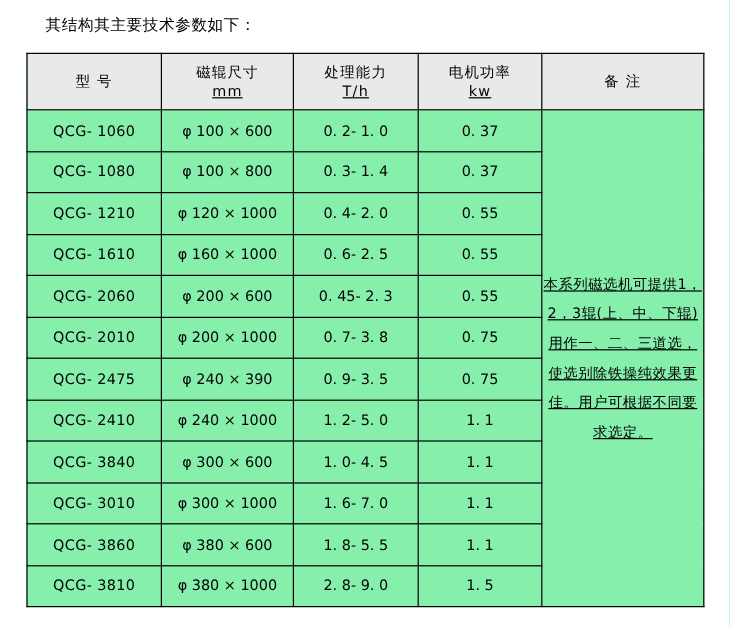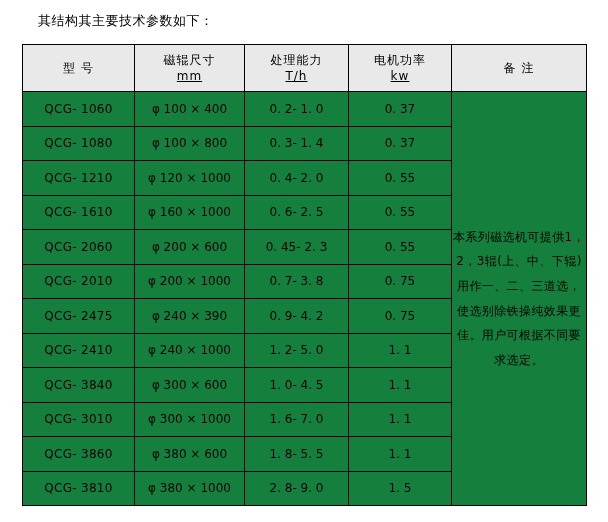--- a/index.html
+++ b/index.html
@@ -31,21 +31,21 @@
   .table-wrap {
     position: absolute;
     left: 22px;
     top: 44px;
     width: 564px;
   }
   table.spec {
     border-collapse: collapse;
     table-layout: fixed;
     width: 564px;
-    background: #15803d;
+    background: #86efac;
   }
   table.spec td, table.spec th {
     border: 1px solid #000000;
     padding: 0;
     margin: 0;
     text-align: center;
     vertical-align: middle;
     font-weight: normal;
     font-size: 12px;
   }
@@ -69,20 +69,21 @@
   col.c4 { width: 135px; }
 
   td.model { letter-spacing: 0.3px; }
   td.note {
     vertical-align: top;
     text-align: left;
     padding: 30px 10px 0 12px;
     line-height: 2.05;
     font-size: 12.5px;
     letter-spacing: 0.4px;
+    text-decoration: underline;
   }
   .note-text {
     display: block;
   }
 </style>
 </head>
 <body>
 
 <div class="page">
 
@@ -117,21 +118,21 @@
           </td>
           <td>
             <span class="hl1">备  注</span>
             <span class="hl2"></span>
           </td>
         </tr>
       </thead>
       <tbody>
         <tr>
           <td class="model">QCG- 1060</td>
-          <td>φ 100 × 400</td>
+          <td>φ 100 × 600</td>
           <td>0. 2- 1. 0</td>
           <td>0. 37</td>
           <td class="note" rowspan="12">
             <span class="note-text">本系列磁选机可提供1，2，3辊(上、中、下辊)用作一、二、三道选，使选别除铁操纯效果更佳。用户可根据不同要求选定。</span>
           </td>
         </tr>
         <tr>
           <td class="model">QCG- 1080</td>
           <td>φ 100 × 800</td>
           <td>0. 3- 1. 4</td>
@@ -157,21 +158,21 @@
         </tr>
         <tr>
           <td class="model">QCG- 2010</td>
           <td>φ 200 × 1000</td>
           <td>0. 7- 3. 8</td>
           <td>0. 75</td>
         </tr>
         <tr>
           <td class="model">QCG- 2475</td>
           <td>φ 240 × 390</td>
-          <td>0. 9- 4. 2</td>
+          <td>0. 9- 3. 5</td>
           <td>0. 75</td>
         </tr>
         <tr>
           <td class="model">QCG- 2410</td>
           <td>φ 240 × 1000</td>
           <td>1. 2- 5. 0</td>
           <td>1. 1</td>
         </tr>
         <tr>
           <td class="model">QCG- 3840</td>

